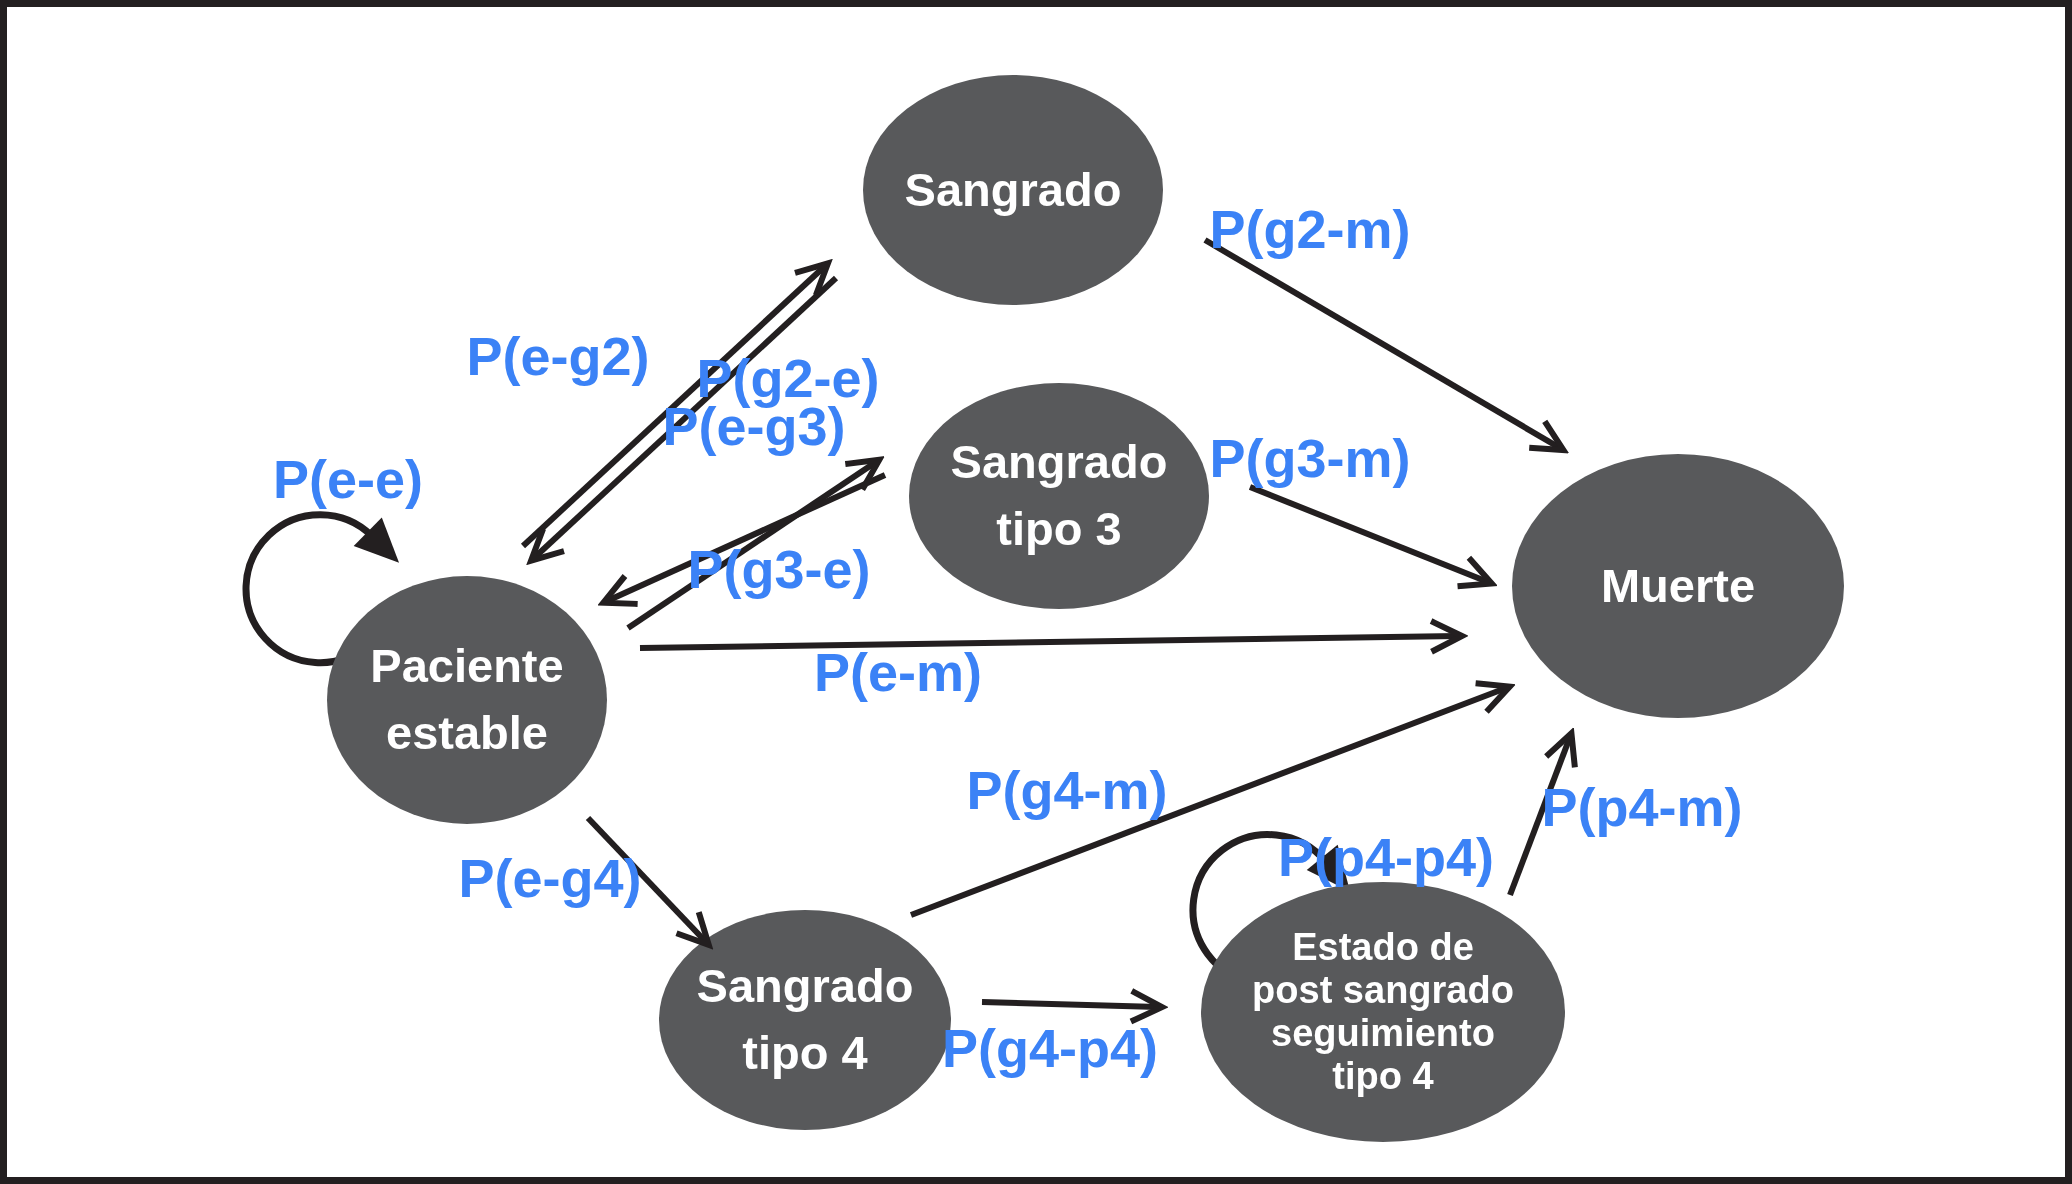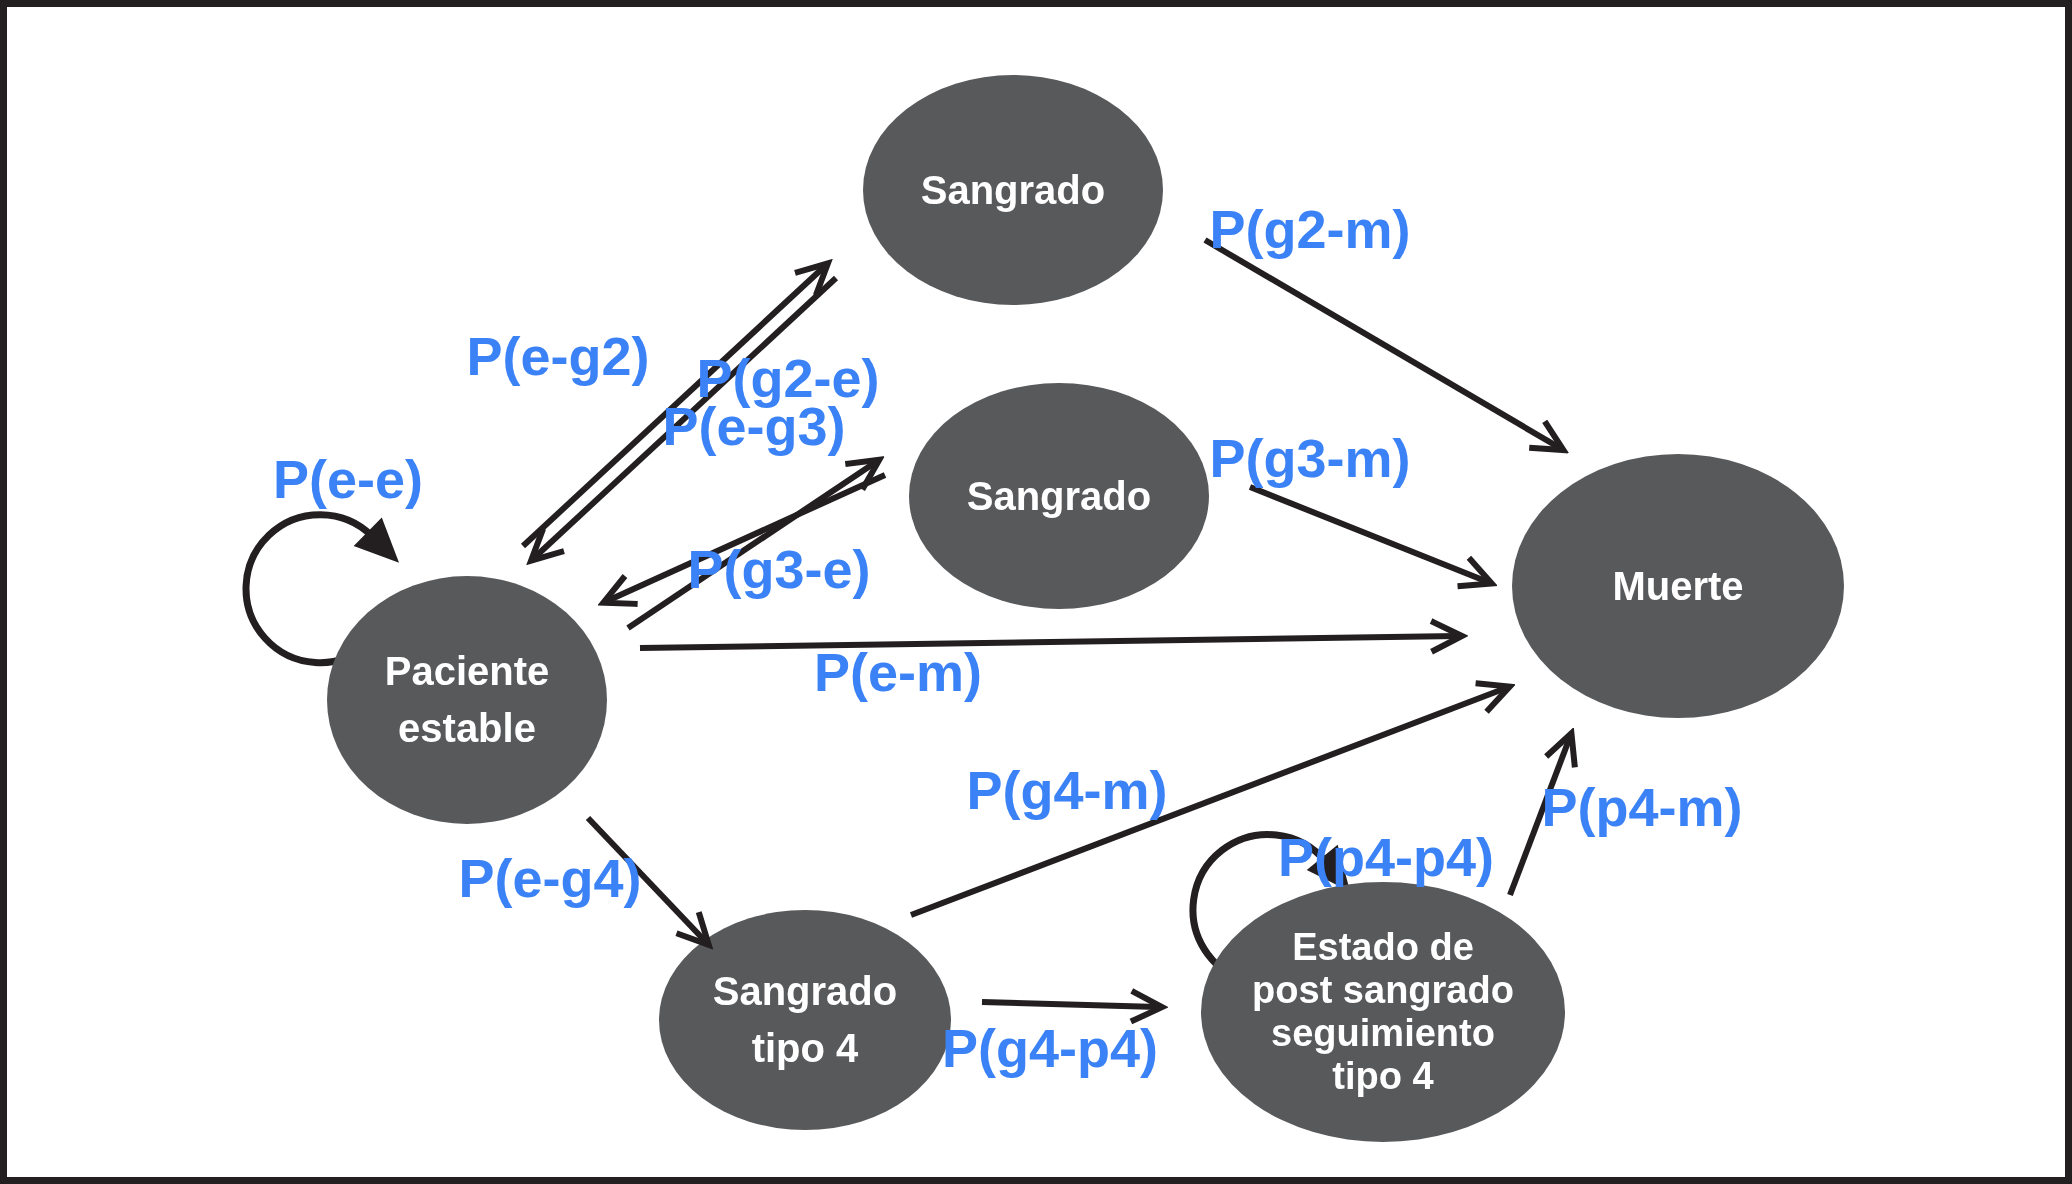--- a/index.html
+++ b/index.html
@@ -17,21 +17,21 @@
     position: absolute;
     left: -7px; top: -7px;
     width: 2072px; height: 1184px;
   }
   .state-label {
     position: absolute;
     transform: translate(-50%, -50%);
     text-align: center;
     color: #ffffff;
     font-weight: bold;
-    font-size: 40px;
+    font-size: 47px;
     line-height: 1.42;
     white-space: nowrap;
     pointer-events: none;
   }
   .state-label.tight { line-height: 1.13; font-size: 38px; }
   .state-label span { display: block; }
   .edge-label {
     position: absolute;
     transform: translate(-50%, -50%);
     color: #3b82f6;
@@ -83,20 +83,21 @@
       <line x1="982" y1="1002" x2="1158" y2="1007" marker-end="url(#vhead)"></line>
       <line x1="1510" y1="895" x2="1570" y2="737" marker-end="url(#vhead)"></line>
     </g>
   </svg>
 
   <div class="state-label" style="left:1006px; top:183px;">
     <span>Sangrado</span>
   </div>
   <div class="state-label" style="left:1052px; top:489px;">
     <span>Sangrado</span>
+    <span>tipo 3</span>
   </div>
   <div class="state-label" style="left:460px; top:693px;">
     <span>Paciente</span>
     <span>estable</span>
   </div>
   <div class="state-label" style="left:1671px; top:579px;">
     <span>Muerte</span>
   </div>
   <div class="state-label" style="left:798px; top:1013px;">
     <span>Sangrado</span>

